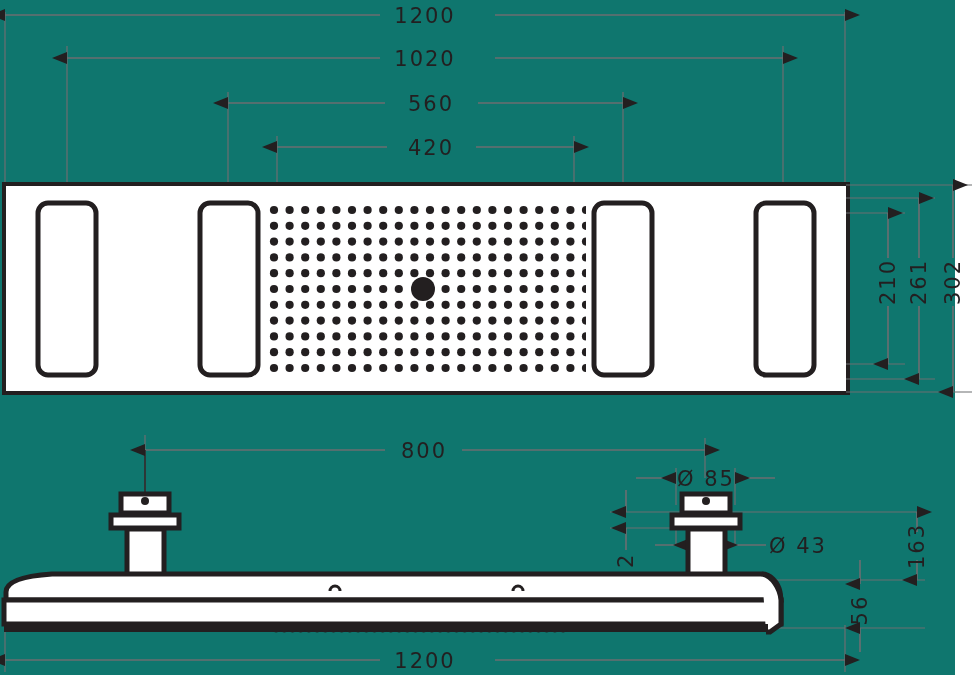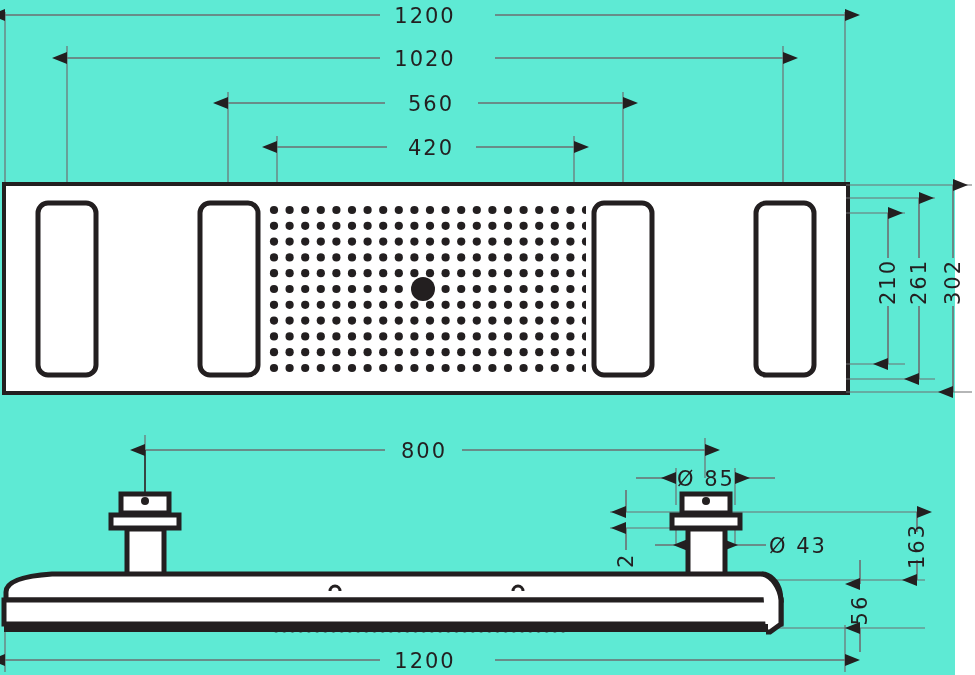--- a/index.html
+++ b/index.html
@@ -1,18 +1,18 @@
 <!DOCTYPE html>
 <html><head>
 <meta charset="utf-8">
 <style>
   html,body{margin:0;padding:0;background:#ffffff;}
   body{width:975px;height:675px;overflow:hidden;
        font-family:"DejaVu Sans","Liberation Sans",sans-serif;}
-  #stage{position:relative;width:955px;height:675px;background:#5eead4;}
+  #stage{position:relative;width:955px;height:675px;background:#0f766e;}
   #stage svg{display:block;}
   .dimtext{font-family:"DejaVu Sans","Liberation Sans",sans-serif;
            font-size:21px;fill:#231f20;letter-spacing:2px;}
   .dimtext-v{font-family:"DejaVu Sans","Liberation Sans",sans-serif;
              font-size:21px;fill:#231f20;letter-spacing:2px;}
 </style>
 </head>
 <body>
 
 <div id="stage">

